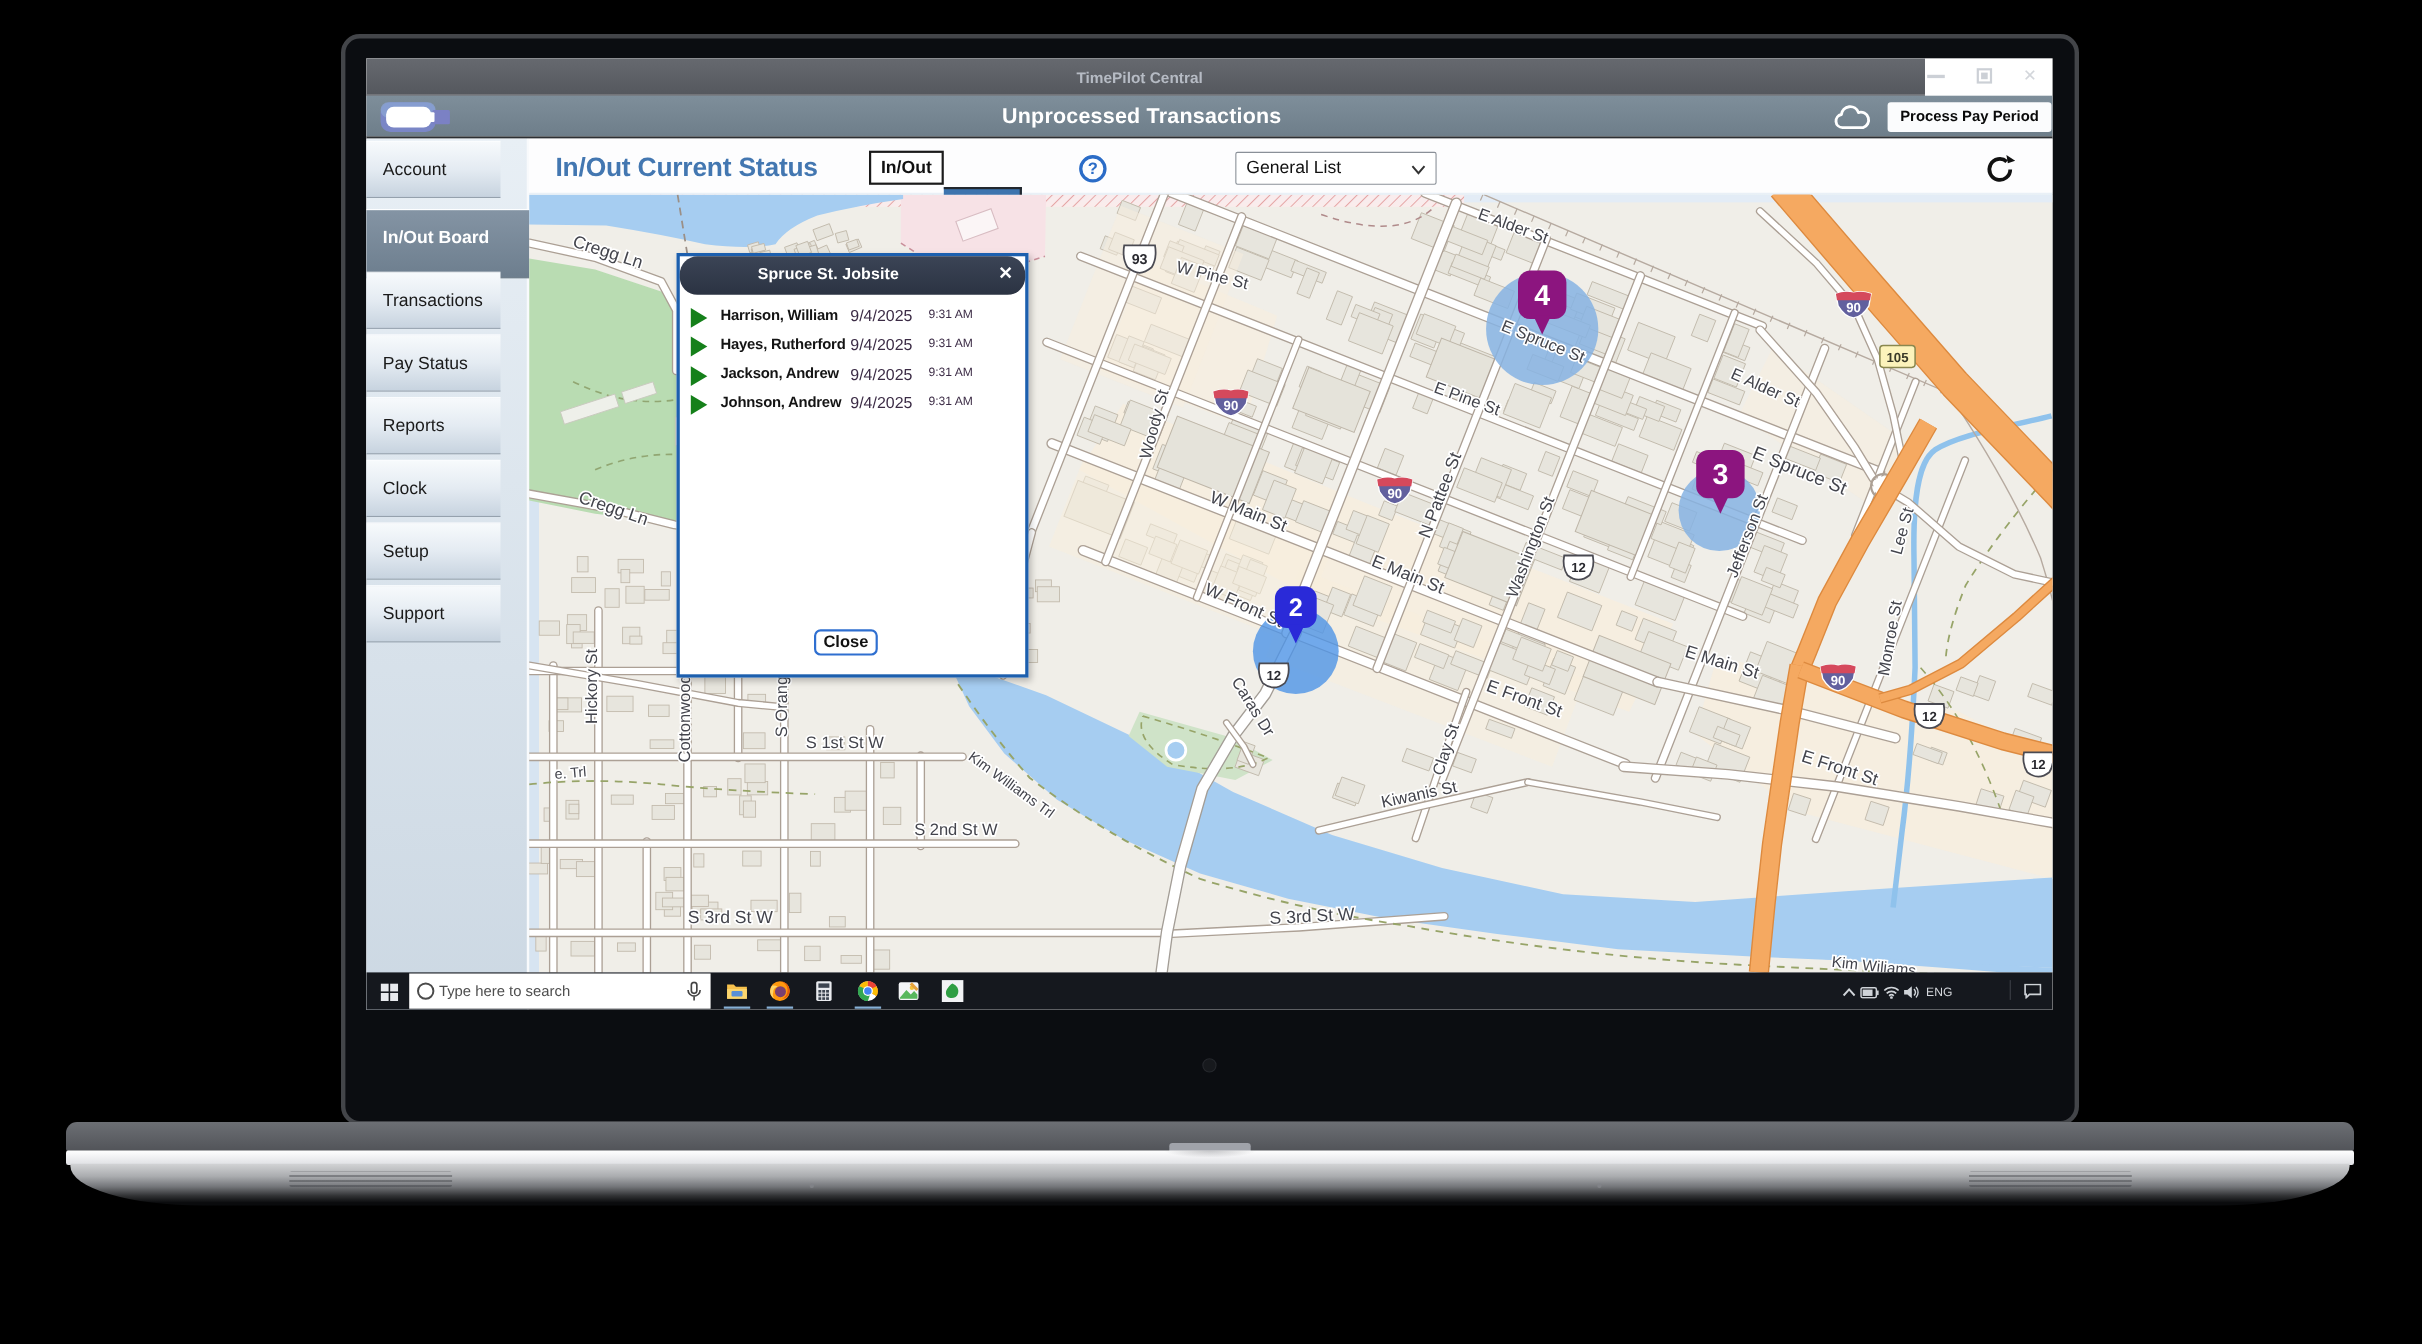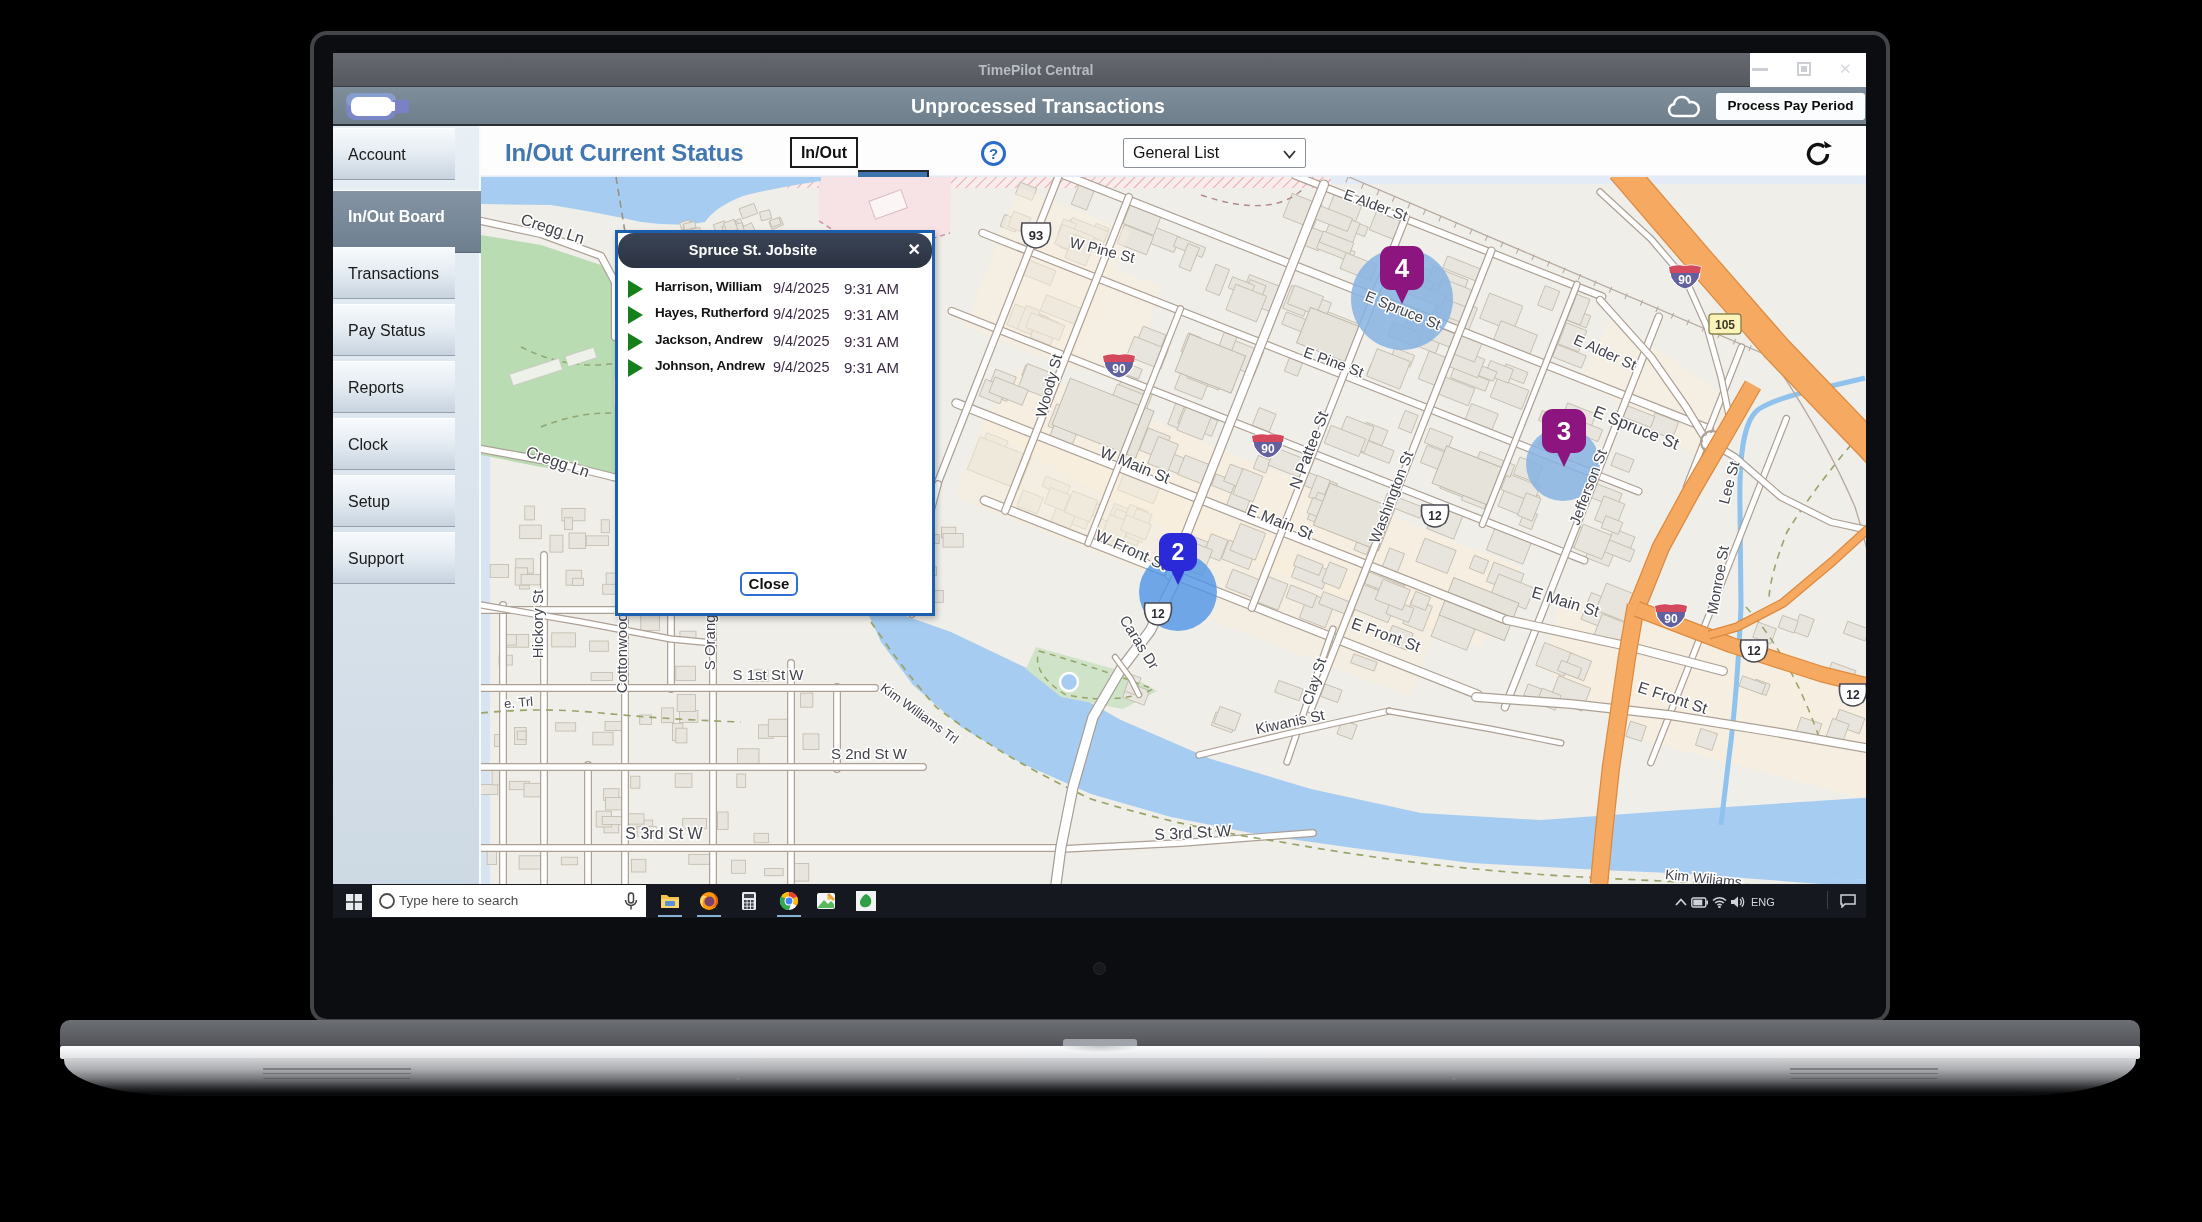--- a/index.html
+++ b/index.html
@@ -66,21 +66,21 @@
   border:3px solid #1c5fae; box-shadow:2px 3px 6px rgba(0,0,0,.25); }
 .ptitle { position:absolute; left:0; top:0; width:100%; height:35px;
   background:linear-gradient(180deg,#3b4456,#2b3342); color:#fff; font-size:14.5px; font-weight:700;
   text-align:center; line-height:34px; letter-spacing:0.1px; padding-right:44px;border-radius:16px; }
 .pclose { position:absolute; right:11px; top:0px; font-size:16px; font-weight:700; color:#fff; }
 .prow { position:absolute; left:0; width:100%; height:24px; }
 .tri { position:absolute; left:10px; top:2px; width:0; height:0;
   border-left:15px solid #15801a; border-top:9px solid transparent; border-bottom:9px solid transparent; }
 .pname { position:absolute; left:37px; top:1px; font-size:13.5px; font-weight:700; color:#141414; letter-spacing:-0.2px; }
 .pdate { position:absolute; left:155px; top:2px; font-size:14.5px; color:#3b2b45; font-weight:500; }
-.ptime { position:absolute; left:226px; top:2px; font-size:15px; color:#3b2b45; font-weight:500; }
+.ptime { position:absolute; left:226px; top:2px; font-size:11px; color:#3b2b45; font-weight:500; }
 .pbtn { position:absolute; left:122px; top:339px; width:58px; height:24px; background:#fff;
   border:2px solid #2f6fd0; border-radius:6px; font-size:15px; font-weight:700; color:#111;
   text-align:center; line-height:20px; }
 
 .task { position:absolute; left:0; top:831px; width:1533px; height:34px; background:#15181e; }
 .sbox { position:absolute; left:39px; top:832px; width:274px; height:32px; background:#fff; }
 .stext { position:absolute; left:27px; top:8px; font-size:13.5px; color:#4e4e4e; }
 .ticon { position:absolute; top:838px; width:20px; height:20px; }
 .tul { position:absolute; top:862px; height:2px; width:24px; background:#87b0d6; }
 .tray { position:absolute; top:843px; color:#d4d7dc; font-size:11px; }

